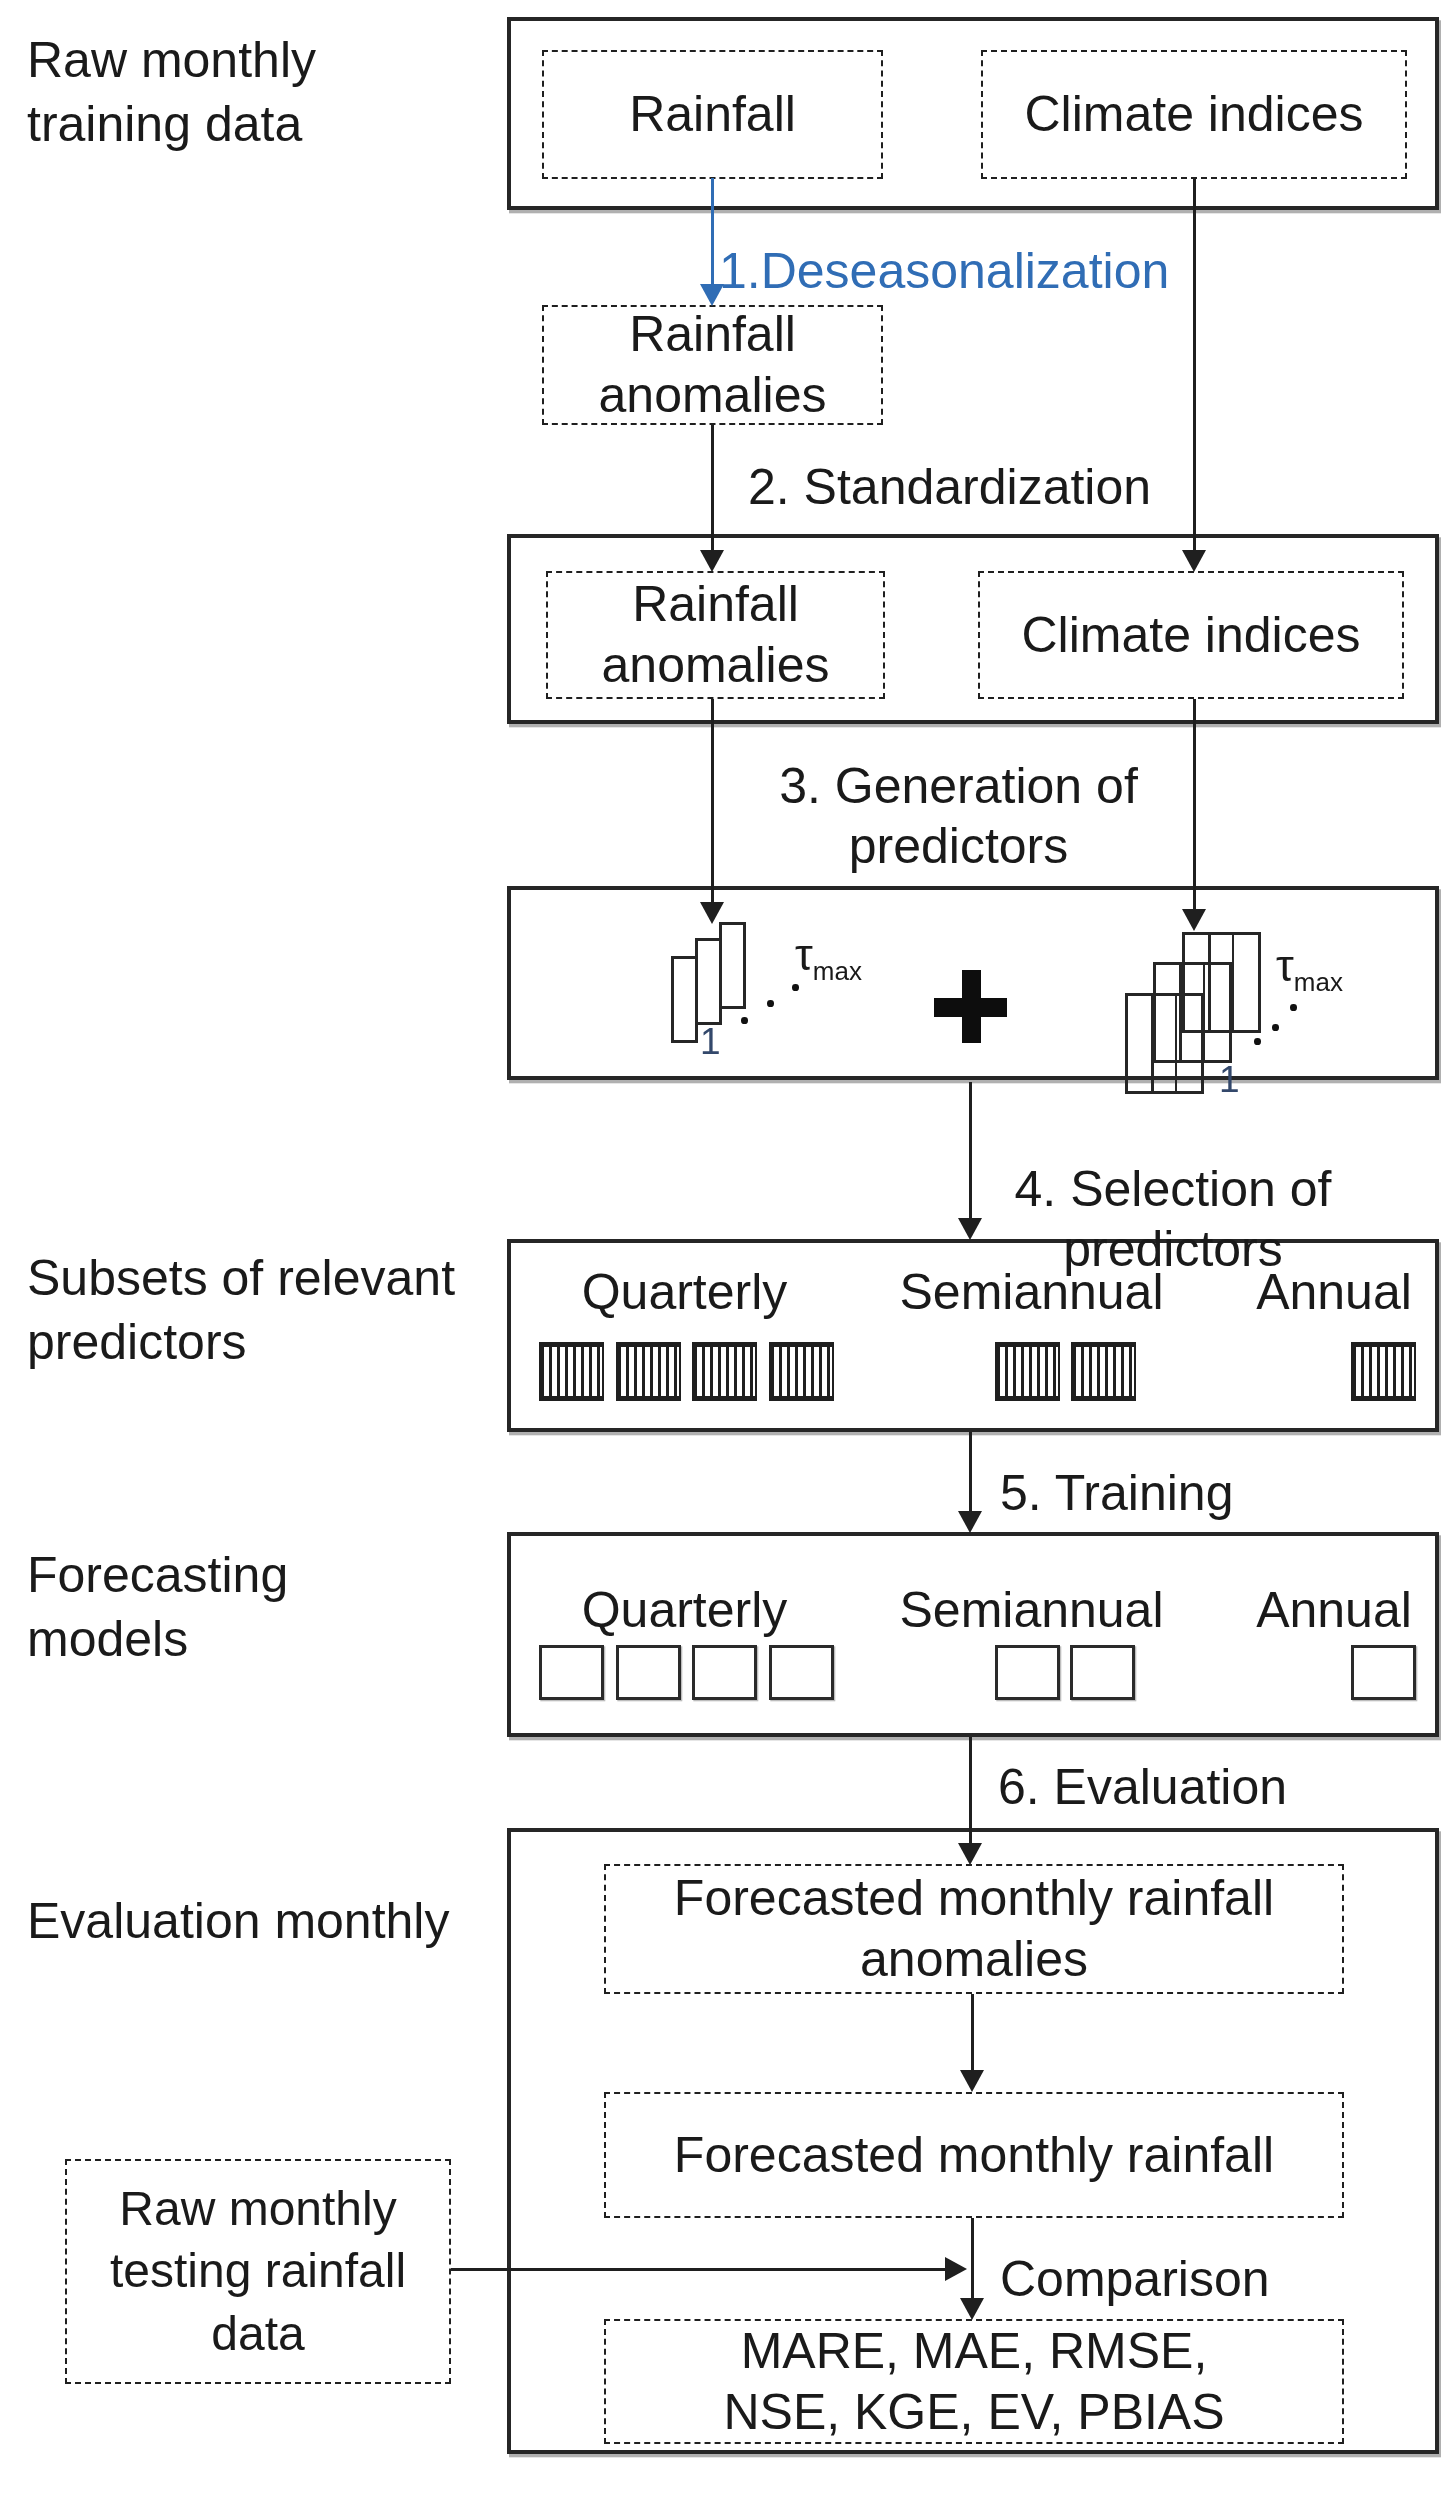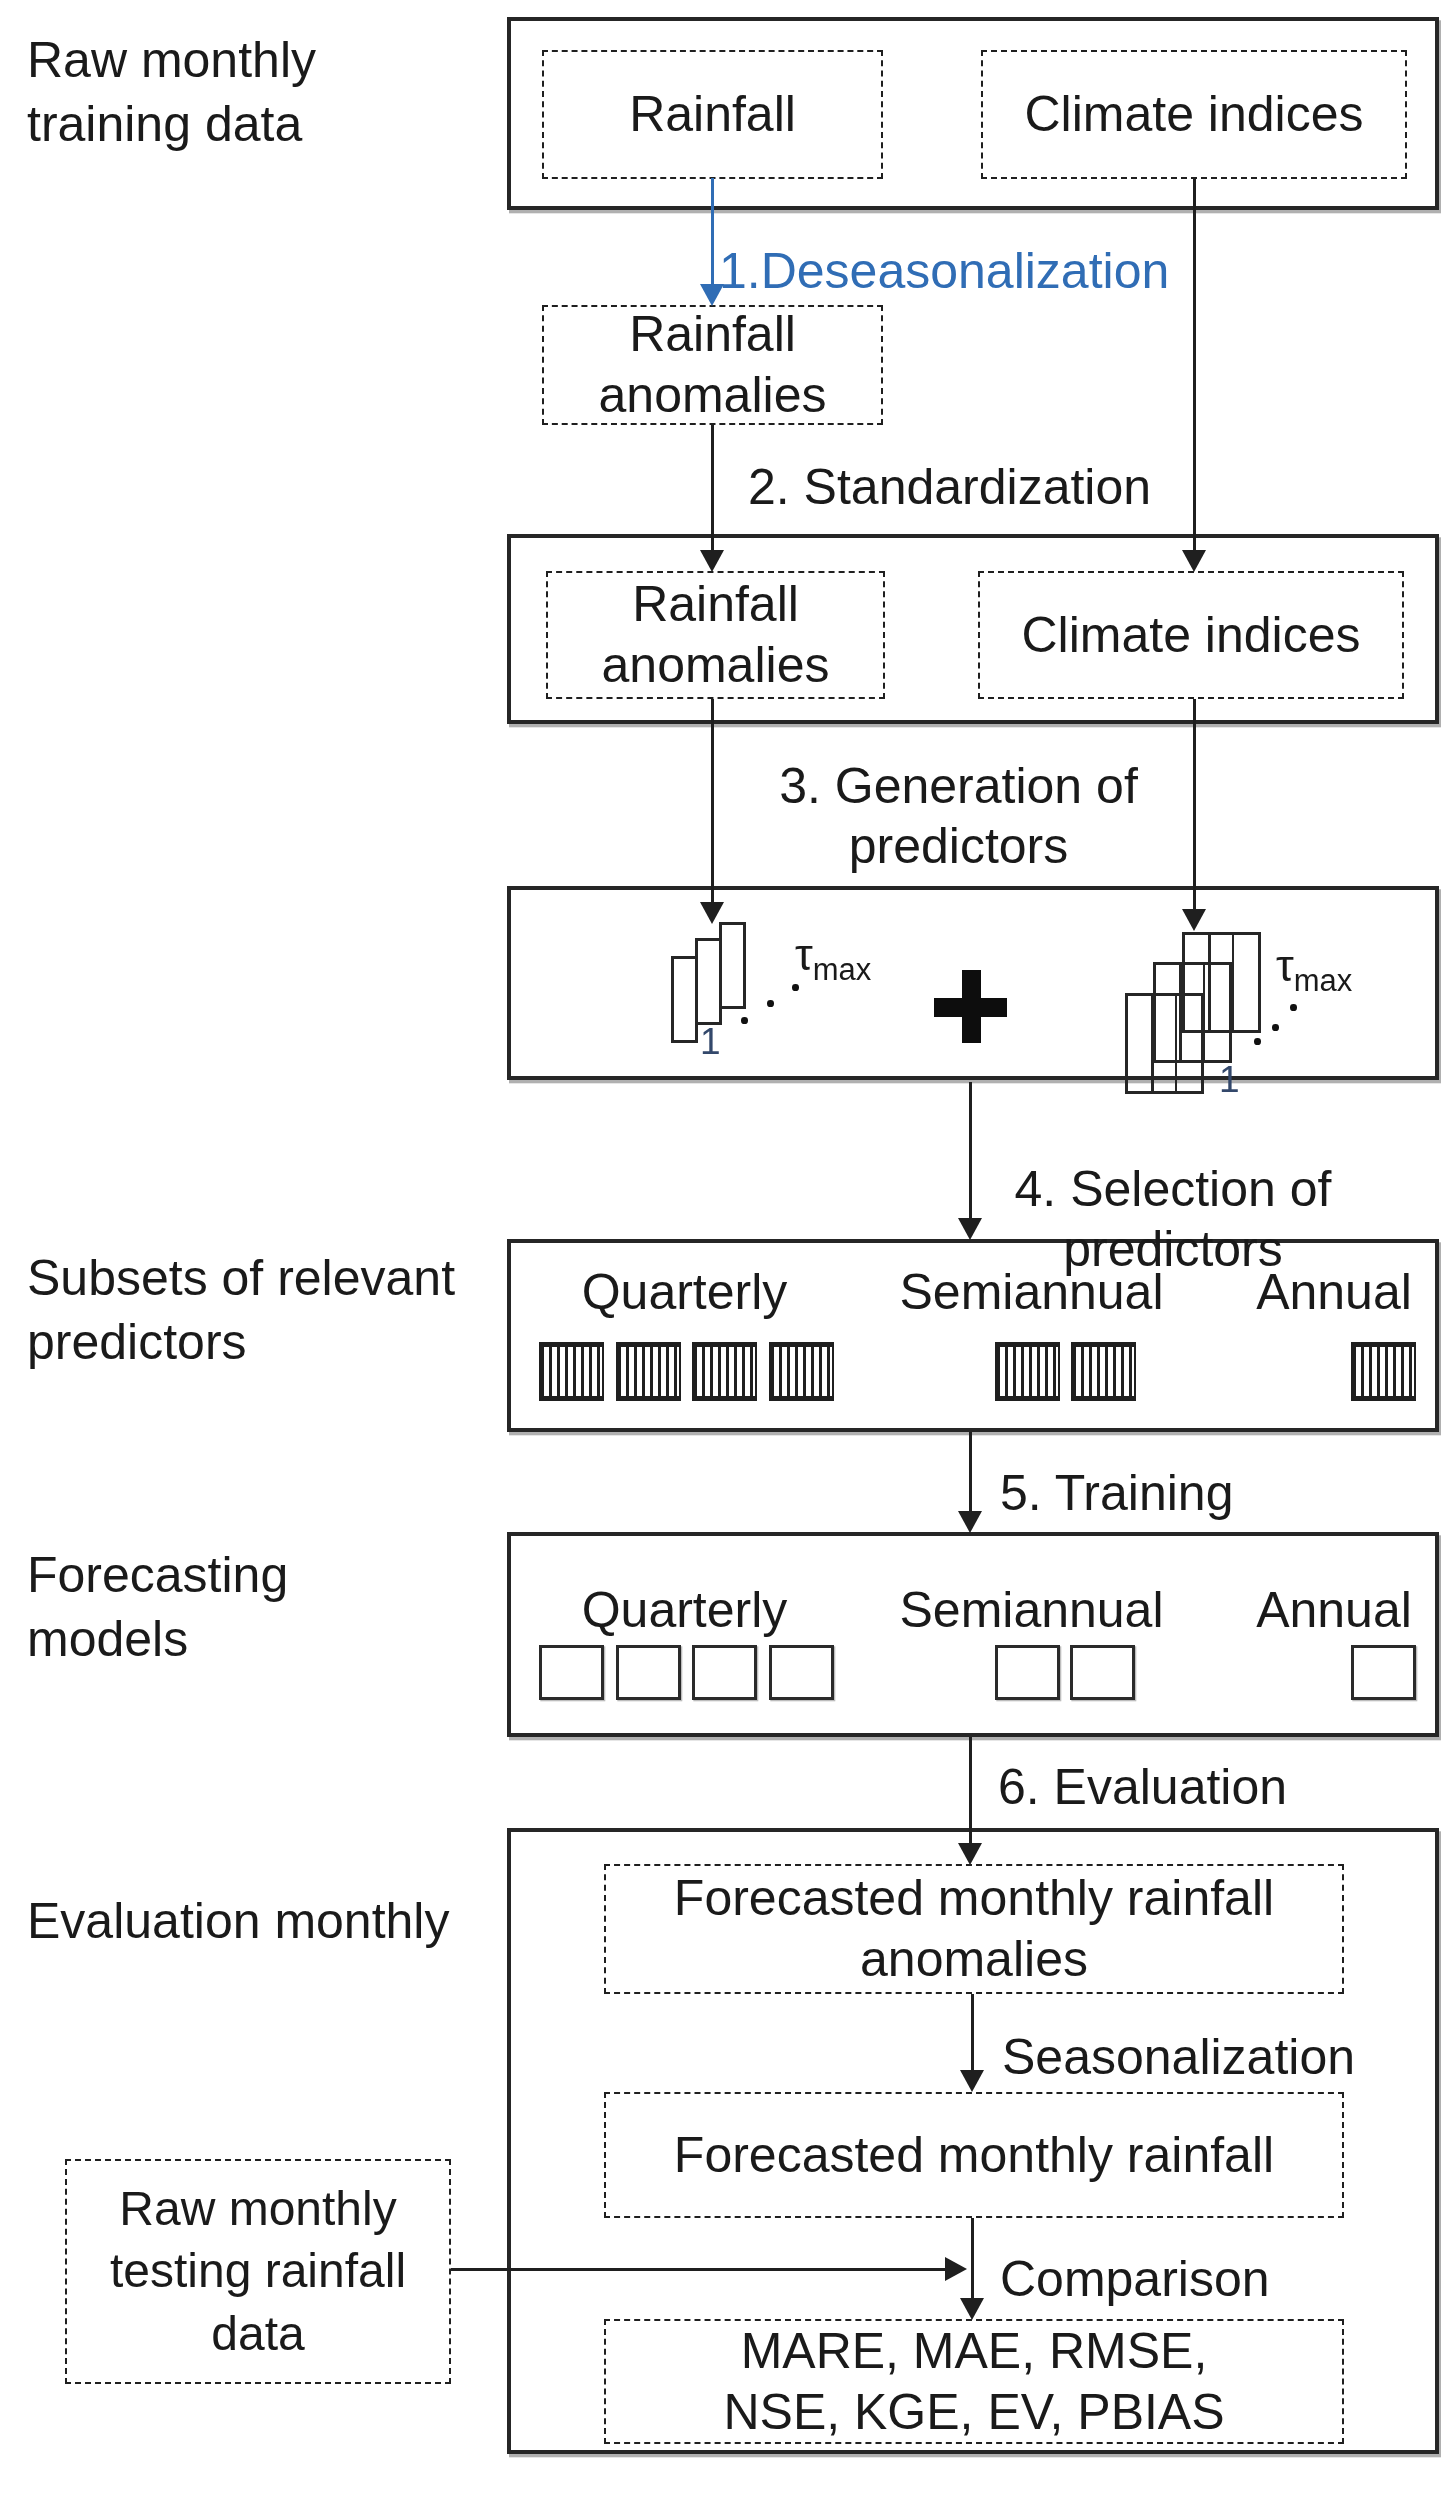--- a/index.html
+++ b/index.html
@@ -88,21 +88,21 @@
   #g1{left:1125px;top:993px;}
   #g2{left:1153px;top:962px;}
   #g3{left:1182px;top:932px;}
   .one{position:absolute;font-size:37px;color:#33486b;}
   #one-l{left:700px;top:1021px;}
   #one-r{left:1219px;top:1059px;}
   .dot{position:absolute;width:6.7px;height:6.7px;background:#111;border-radius:50%;}
   #dl1{left:741px;top:1017px;}#dl2{left:767px;top:1000px;}#dl3{left:792px;top:984px;}
   #dr1{left:1254px;top:1038px;}#dr2{left:1272px;top:1024px;}#dr3{left:1290px;top:1004px;}
   .tau{position:absolute;font-size:45px;color:#1a1a1a;}
-  .tau sub{font-size:31px;text-align:center;}
+  .tau sub{font-size:26px;text-align:center;}
   #tau-l{left:795px;top:929px;}
   #tau-r{left:1276px;top:940px;}
   .plus-h{position:absolute;left:934px;top:998px;width:73px;height:18.6px;background:#0d0d0d;}
   .plus-v{position:absolute;left:962px;top:970px;width:18.6px;height:73px;background:#0d0d0d;}
 
   
   .arr{position:absolute;}
   .arr .shaft{position:absolute;background:#1f1f1f;}
   .arr.v{width:24px;}
   .arr.v .shaft{left:10.6px;top:0;bottom:20px;width:3.3px;}
@@ -208,21 +208,20 @@
   <div class="sq" id="sq7"></div>
 
   <div class="step blue" id="s1">1.Deseasonalization</div>
   <div class="step" id="s2">2. Standardization</div>
   <div class="step ctr" id="s3">3. Generation of
 predictors</div>
   <div class="step ctr" id="s4">4. Selection of
 predictors</div>
   <div class="step" id="s5">5. Training</div>
   <div class="step" id="s6">6. Evaluation</div>
-  <div class="step" id="s-season">Seasonalization</div>
   <div class="step" id="s-comp">Comparison</div>
 
   <div class="arr v bluearr" id="a1">
       <div class="shaft"></div>
       <div class="head"></div>
     </div>
   <div class="arr v" id="a2">
       <div class="shaft"></div>
       <div class="head"></div>
     </div>

